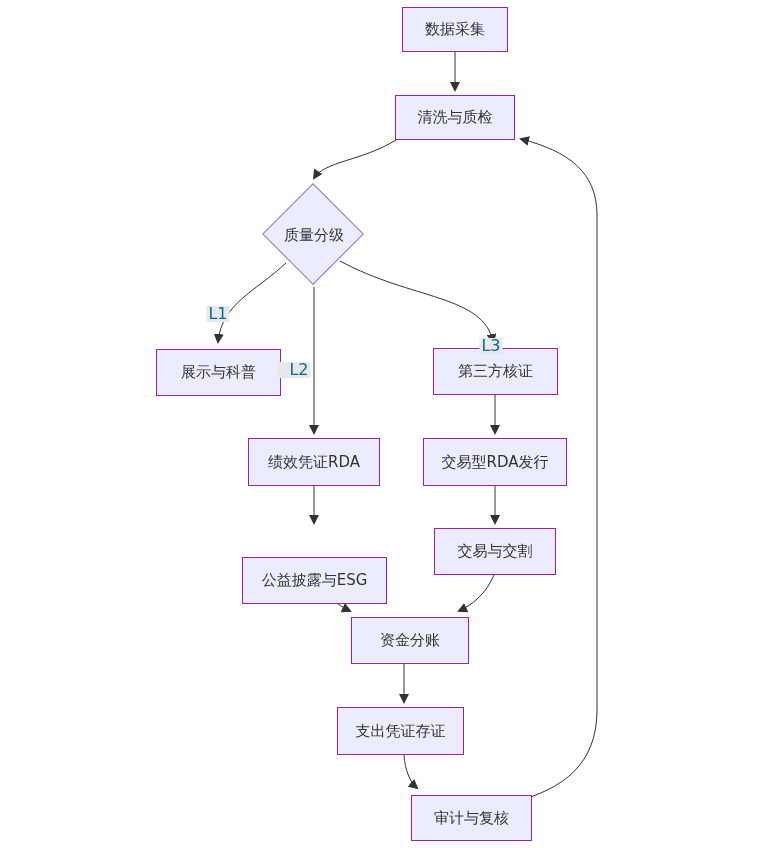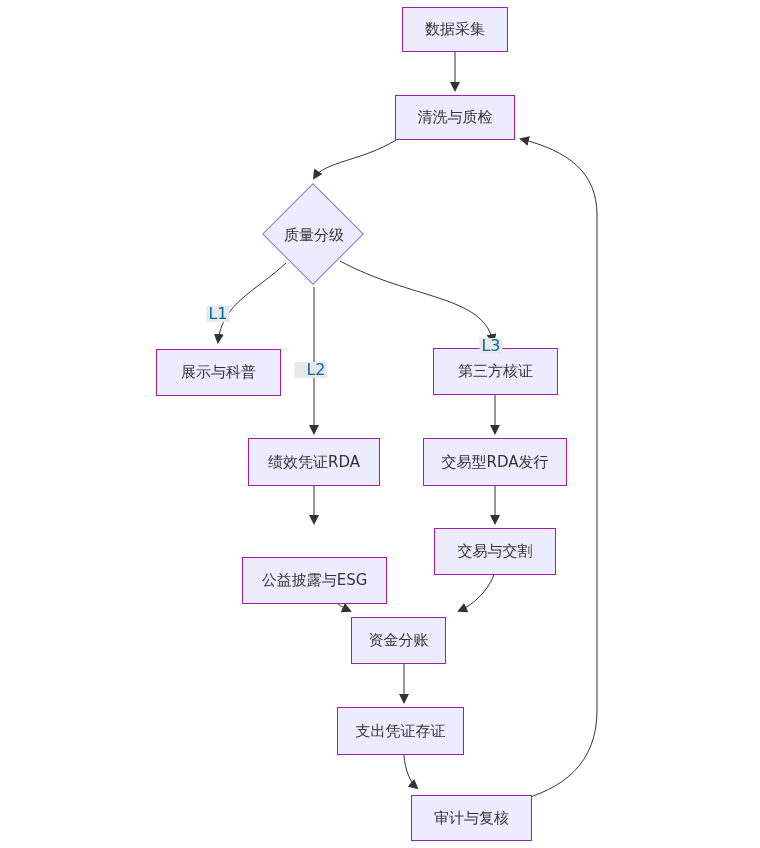--- a/index.html
+++ b/index.html
@@ -113,25 +113,25 @@
   <div class="node" style="left:433px; top:348px; width:125px; height:47px;">第三方核证</div>
 
   <div class="node" style="left:248px; top:438px; width:132px; height:48px;">绩效凭证RDA</div>
 
   <div class="node" style="left:423px; top:438px; width:144px; height:48px;">交易型RDA发行</div>
 
   <div class="node" style="left:242px; top:528px; width:145px; height:47px;margin-top:29px;">公益披露与ESG</div>
 
   <div class="node" style="left:434px; top:528px; width:122px; height:47px;">交易与交割</div>
 
-  <div class="node" style="left:351px; top:617px; width:95px; height:47px;">资金分账</div>
+  <div class="node" style="left:351px; top:617px; width:118px; height:47px;">资金分账</div>
 
   <div class="node" style="left:337px; top:707px; width:127px; height:48px;">支出凭证存证</div>
 
   <div class="node" style="left:395px; top:795px; width:121px; height:46px;margin-left:16px;">审计与复核</div>
 
   <span class="edge-label" style="left:218px; top:314px;">L1</span>
 
-  <span class="edge-label" style="left:311px; top:370px;padding-left:12px;">L2</span>
+  <span class="edge-label" style="left:294px; top:370px;padding-left:12px;">L2</span>
 
   <span class="edge-label" style="left:491px; top:314px;margin-top:32px;">L3</span>
 
 </div>
 
 </body></html>

